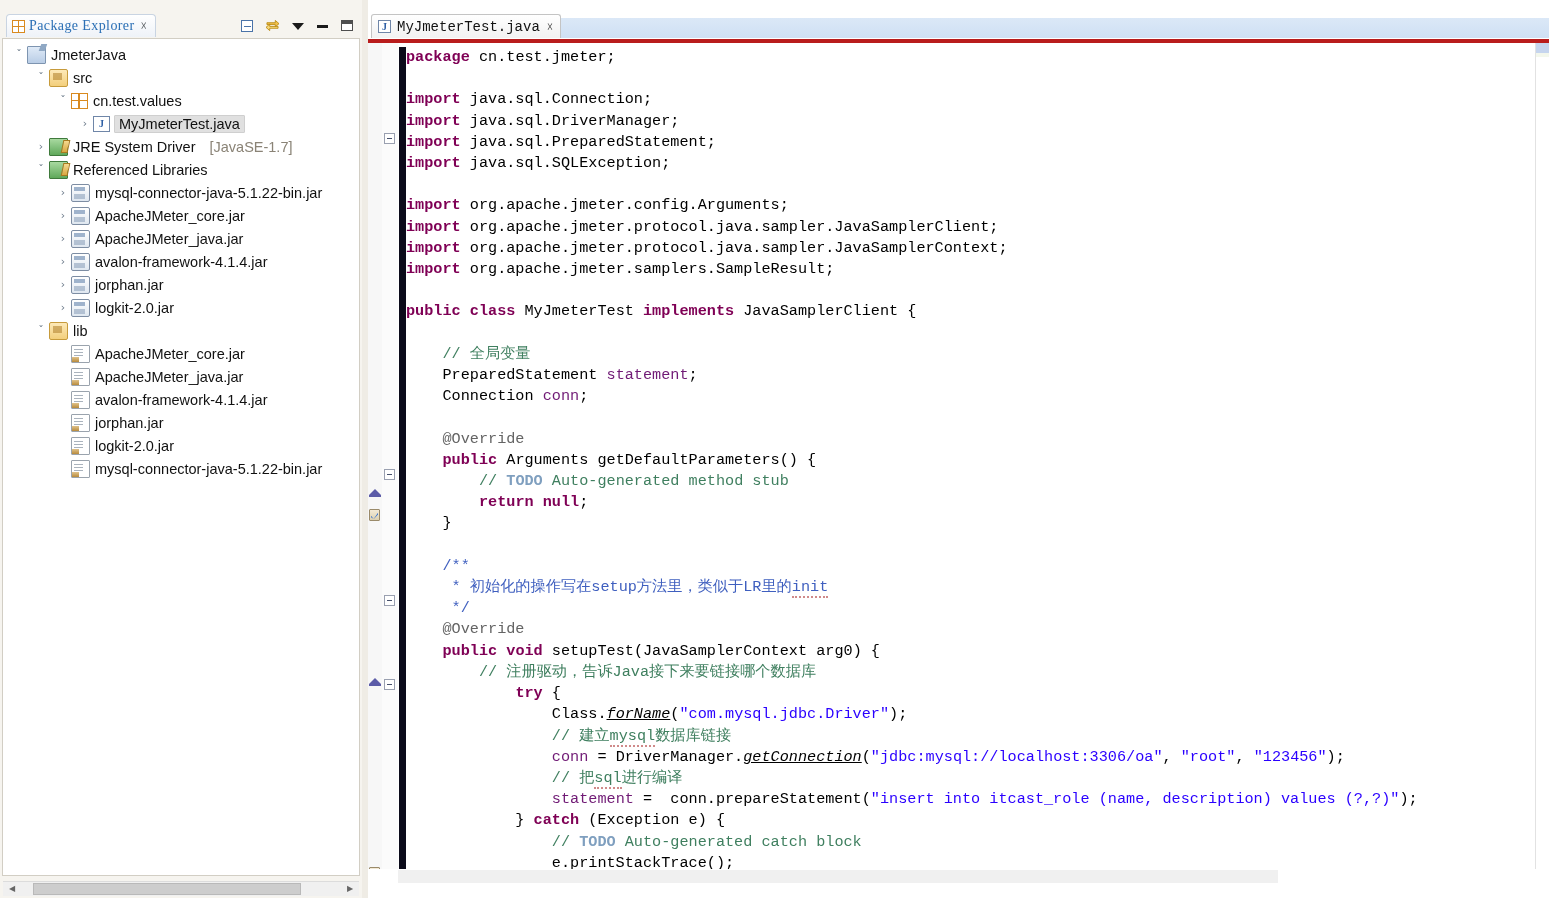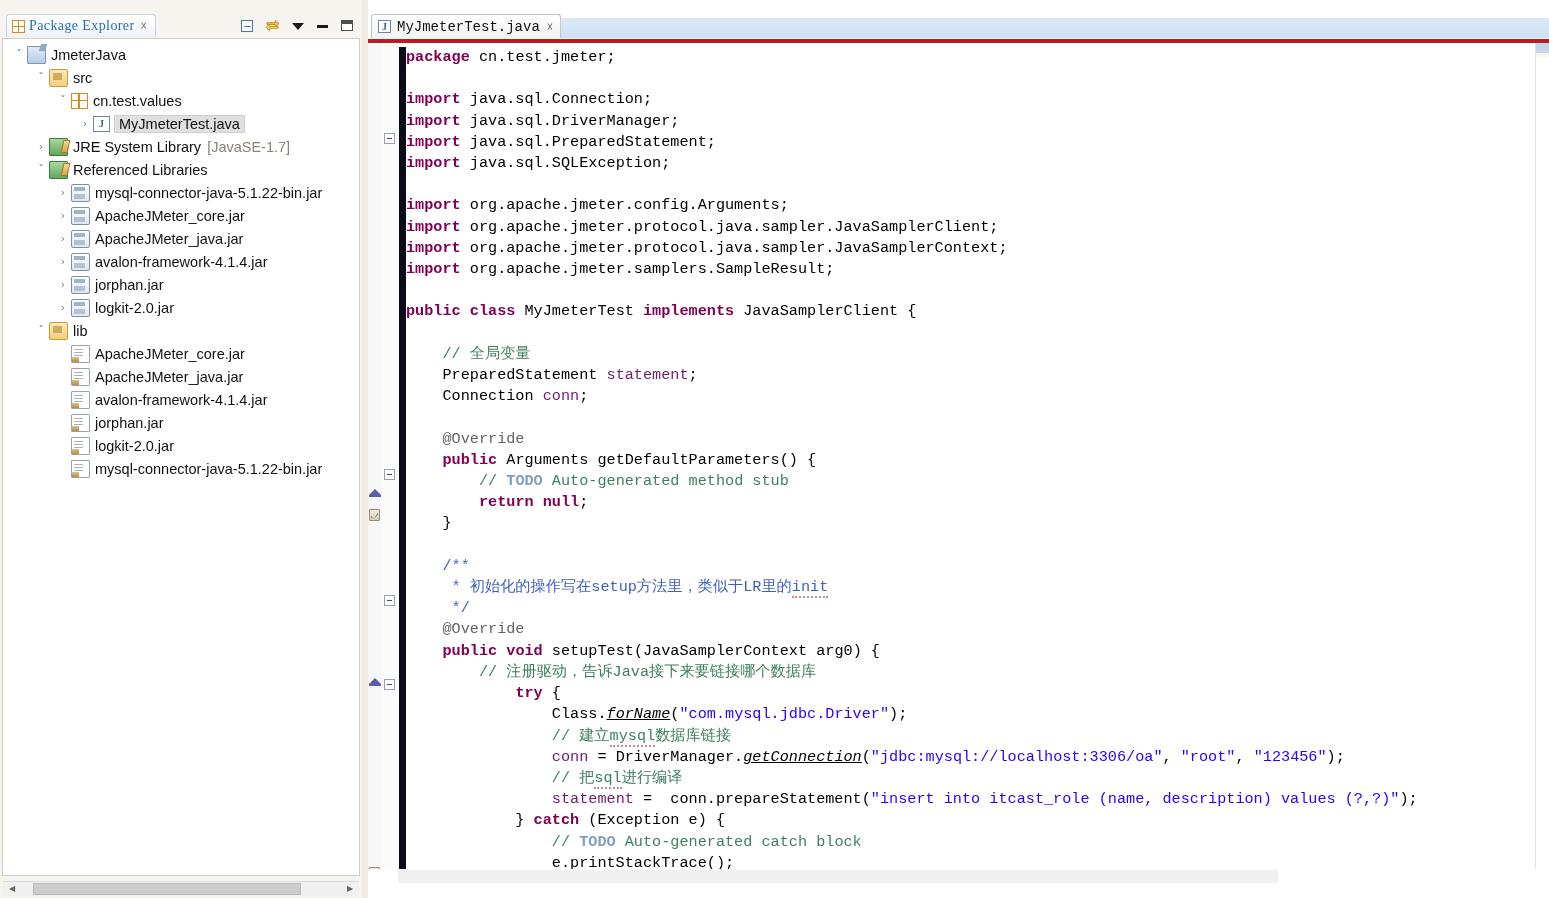--- a/index.html
+++ b/index.html
@@ -62,21 +62,21 @@
     font-family:"Liberation Sans",sans-serif;font-size:14.5px;color:#111;
   }
   .twist{
     width:16px;flex:none;text-align:center;color:#6b7a89;font-size:11px;
     font-family:"DejaVu Sans",sans-serif;line-height:1;
   }
   .twist.none{visibility:hidden;}
   .ticon{width:17px;height:16px;flex:none;margin-right:5px;position:relative;}
   .tlabel{padding-right:6px;}
   .tlabel.sel{background:#e0e0e0;border:1px solid #cfcfcf;padding:0 4px;margin-left:-1px;border-radius:1px;}
-  .tdim{color:#8a8376;}
+  .tdim{color:#8a8376;margin-left:8px;}
 
   
   .i-project{background:linear-gradient(#dfeaf7,#b9cde6);border:1px solid #7d94b0;border-radius:1px;}
   .i-project:after{content:"";position:absolute;right:-1px;top:-3px;width:6px;height:7px;background:#8fa8c4;transform:skewX(-20deg);}
   .i-srcfolder{background:linear-gradient(#fde9b8,#f3cf7c);border:1px solid #c79b3c;border-radius:2px;}
   .i-srcfolder:after{content:"";position:absolute;left:3px;top:3px;width:9px;height:7px;background:#b07f2a;opacity:.55;
      -webkit-mask:linear-gradient(#000,#000);}
   .i-package{background:#fff;border:1.5px solid #d98a1f;box-sizing:border-box;}
   .i-package:before{content:"";position:absolute;left:0;top:6px;width:100%;height:1.5px;background:#d98a1f;}
   .i-package:after{content:"";position:absolute;left:6px;top:0;width:1.5px;height:100%;background:#d98a1f;}
@@ -215,21 +215,21 @@
             <span class="tlabel">cn.test.values</span>
           </div>
           <div class="trow" style="padding-left: 74px;">
             <span class="twist">›</span>
             <span class="ticon i-java">J</span>
             <span class="tlabel sel">MyJmeterTest.java</span>
           </div>
           <div class="trow" style="padding-left: 30px;">
             <span class="twist">›</span>
             <span class="ticon i-lib"></span>
-            <span class="tlabel">JRE System Library</span>
+            <span class="tlabel">JRE System Driver</span>
             <span class="tdim"> [JavaSE-1.7]</span>
           </div>
           <div class="trow" style="padding-left: 30px;">
             <span class="twist">ˇ</span>
             <span class="ticon i-lib"></span>
             <span class="tlabel">Referenced Libraries</span>
           </div>
           <div class="trow" style="padding-left: 52px;">
             <span class="twist">›</span>
             <span class="ticon i-jar"></span>

